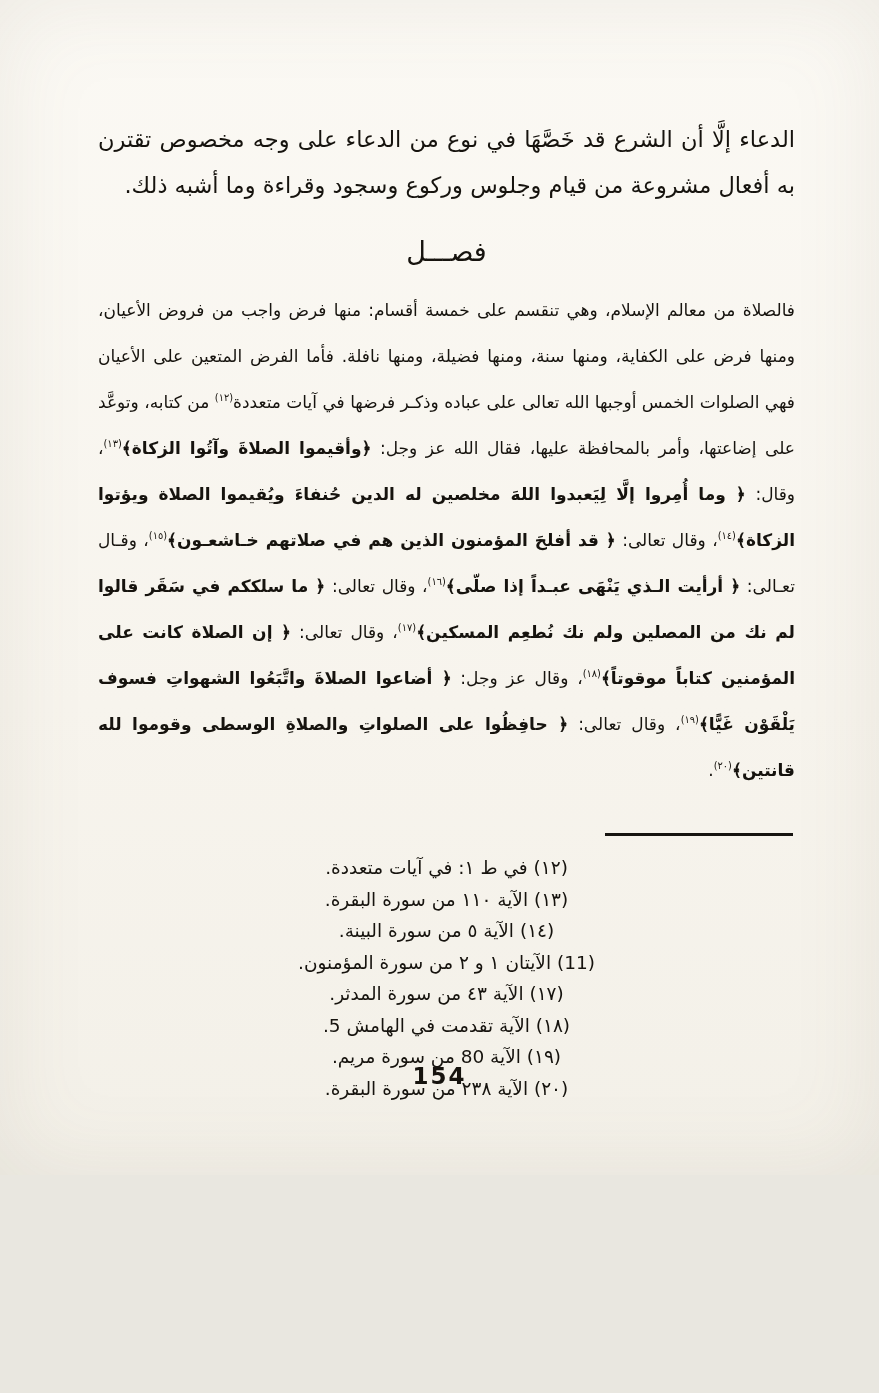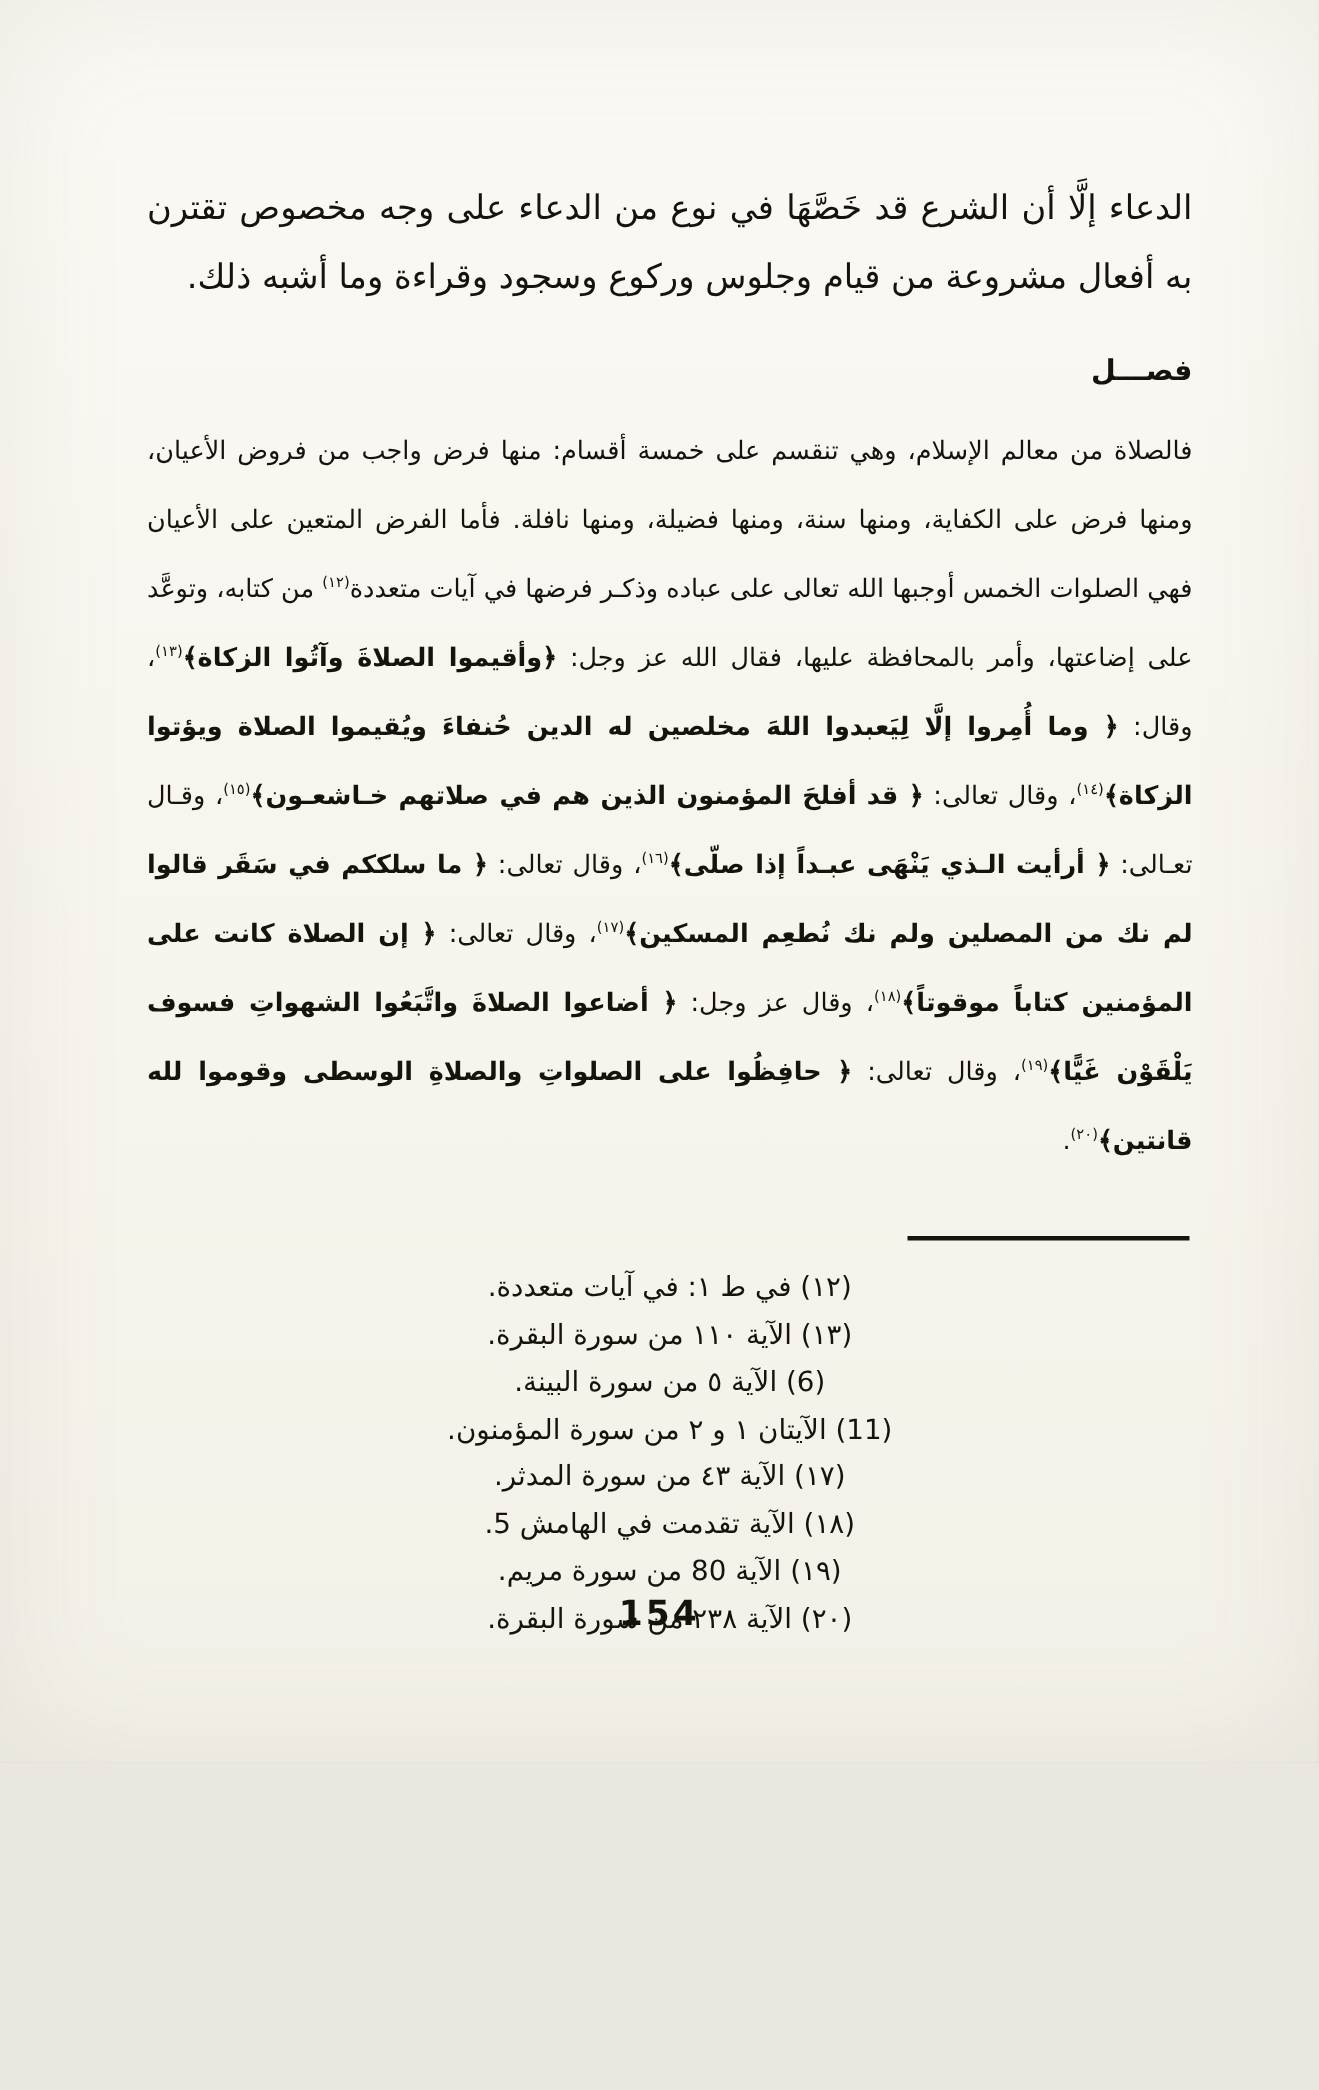--- a/index.html
+++ b/index.html
@@ -28,23 +28,23 @@
     left: 98px;
     direction: rtl;
   }
   .para {
     font-size: 22.5px;
     line-height: 46px;
     text-align: justify;
     margin: 0;
   }
   .heading {
-    text-align: right;
-    font-weight: bold;
-    font-size: 19px;
+    text-align: center;
+    font-weight: normal;
+    font-size: 27px;
     letter-spacing: 1px;
     margin: 28px 0 20px 0;
   }
   .body-paragraph {
     font-size: 17px;
     line-height: 46px;
     text-align: justify;
     margin: 0;
   }
   .body-paragraph .bold {
@@ -93,21 +93,21 @@
 
     <h2 class="heading">فصـــل</h2>
 
     <p class="body-paragraph"><span>فالصلاة من معالم الإسلام، وهي تنقسم على خمسة أقسام: منها فرض واجب من فروض الأعيان، ومنها فرض على الكفاية، ومنها سنة، ومنها فضيلة، ومنها نافلة. فأما الفرض المتعين على الأعيان فهي الصلوات الخمس أوجبها الله تعالى على عباده وذكـر فرضها في آيات متعددة</span><sup>(١٢)</sup><span> من كتابه، وتوعَّد على إضاعتها، وأمر بالمحافظة عليها، فقال الله عز وجل: </span><span class="bold">﴿وأقيموا الصلاةَ وآتُوا الزكاة﴾</span><sup>(١٣)</sup><span>، وقال: </span><span class="bold">﴿ وما أُمِروا إلَّا لِيَعبدوا اللهَ مخلصين له الدين حُنفاءَ ويُقيموا الصلاة ويؤتوا الزكاة﴾</span><sup>(١٤)</sup><span>، وقال تعالى: </span><span class="bold">﴿ قد أفلحَ المؤمنون الذين هم في صلاتهم خـاشعـون﴾</span><sup>(١٥)</sup><span>، وقـال تعـالى: </span><span class="bold">﴿ أرأيت الـذي يَنْهَى عبـداً إذا صلّى﴾</span><sup>(١٦)</sup><span>، وقال تعالى: </span><span class="bold">﴿ ما سلككم في سَقَر قالوا لم نك من المصلين ولم نك نُطعِم المسكين﴾</span><sup>(١٧)</sup><span>، وقال تعالى: </span><span class="bold">﴿ إن الصلاة كانت على المؤمنين كتاباً موقوتاً﴾</span><sup>(١٨)</sup><span>، وقال عز وجل: </span><span class="bold">﴿ أضاعوا الصلاةَ واتَّبَعُوا الشهواتِ فسوف يَلْقَوْن غَيًّا﴾</span><sup>(١٩)</sup><span>، وقال تعالى: </span><span class="bold">﴿ حافِظُوا على الصلواتِ والصلاةِ الوسطى وقوموا لله قانتين﴾</span><sup>(٢٠)</sup><span>.</span></p>
 
     <hr class="footnote-rule">
 
     <div class="footnotes">
         <div class="footnote">(١٢) في ط ١: في آيات متعددة.</div>
         <div class="footnote">(١٣) الآية ١١٠ من سورة البقرة.</div>
-        <div class="footnote">(6) الآية ٥ من سورة البينة.</div>
+        <div class="footnote">(١٤) الآية ٥ من سورة البينة.</div>
         <div class="footnote">(11) الآيتان ١ و ٢ من سورة المؤمنون.</div>
         <div class="footnote">(١٧) الآية ٤٣ من سورة المدثر.</div>
         <div class="footnote">(١٨) الآية تقدمت في الهامش 5.</div>
         <div class="footnote">(١٩) الآية 80 من سورة مريم.</div>
         <div class="footnote">(٢٠) الآية ٢٣٨ من سورة البقرة.</div>
       </div>
 
   </div>
 
   <div class="page-number">154</div>

